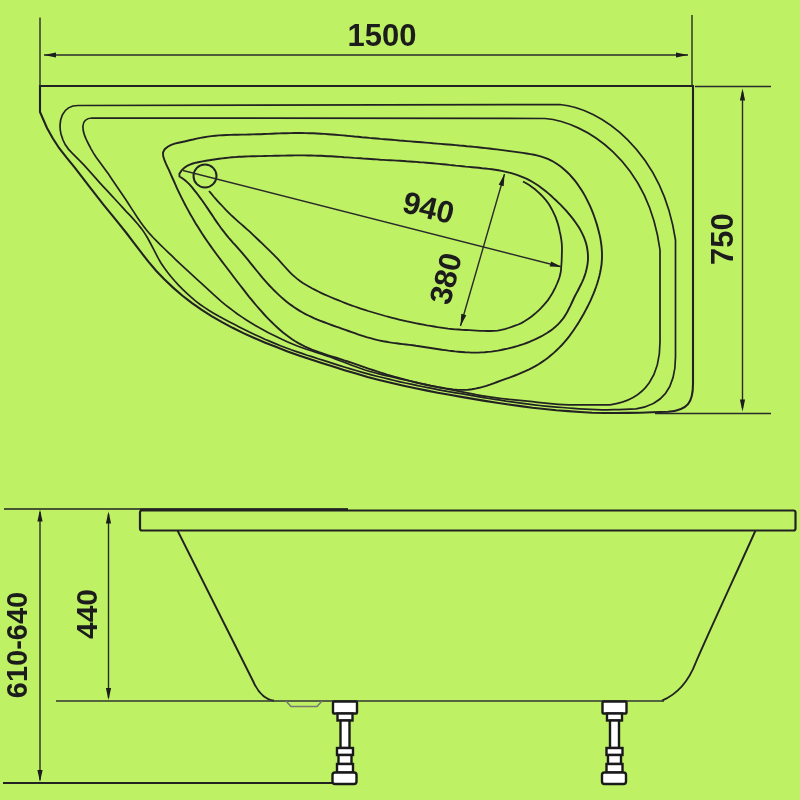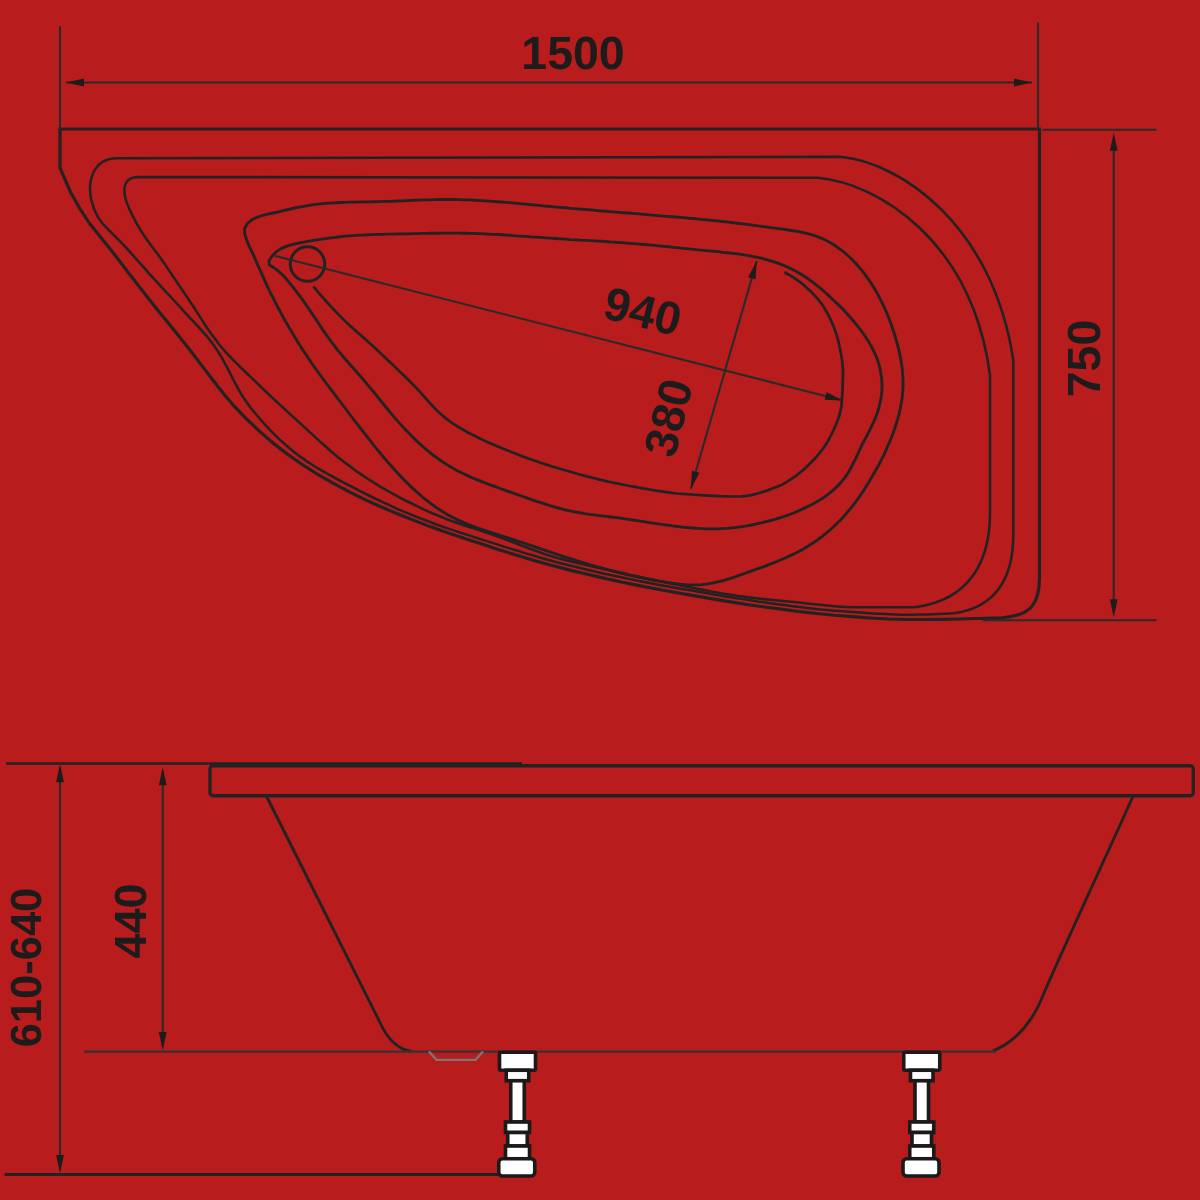--- a/index.html
+++ b/index.html
@@ -1,17 +1,17 @@
 <!DOCTYPE html>
 <html><head>
 <meta charset="utf-8">
 <title>Bathtub technical drawing</title>
 <style>
   html,body{margin:0;padding:0;background:#ffffff;}
-  .page{width:800px;height:800px;position:relative;background:#b91c1c;overflow:hidden;}
+  .page{width:800px;height:800px;position:relative;background:#bef264;overflow:hidden;}
   svg{position:absolute;left:0;top:0;}
   text{font-family:"Liberation Sans", sans-serif;fill:#1c1c1c;}
 </style>
 </head>
 <body>
 <div class="page">
 <svg width="800" height="800" viewBox="0 0 800 800">
 
   <g fill="none" stroke="#222222" stroke-width="2">
 

